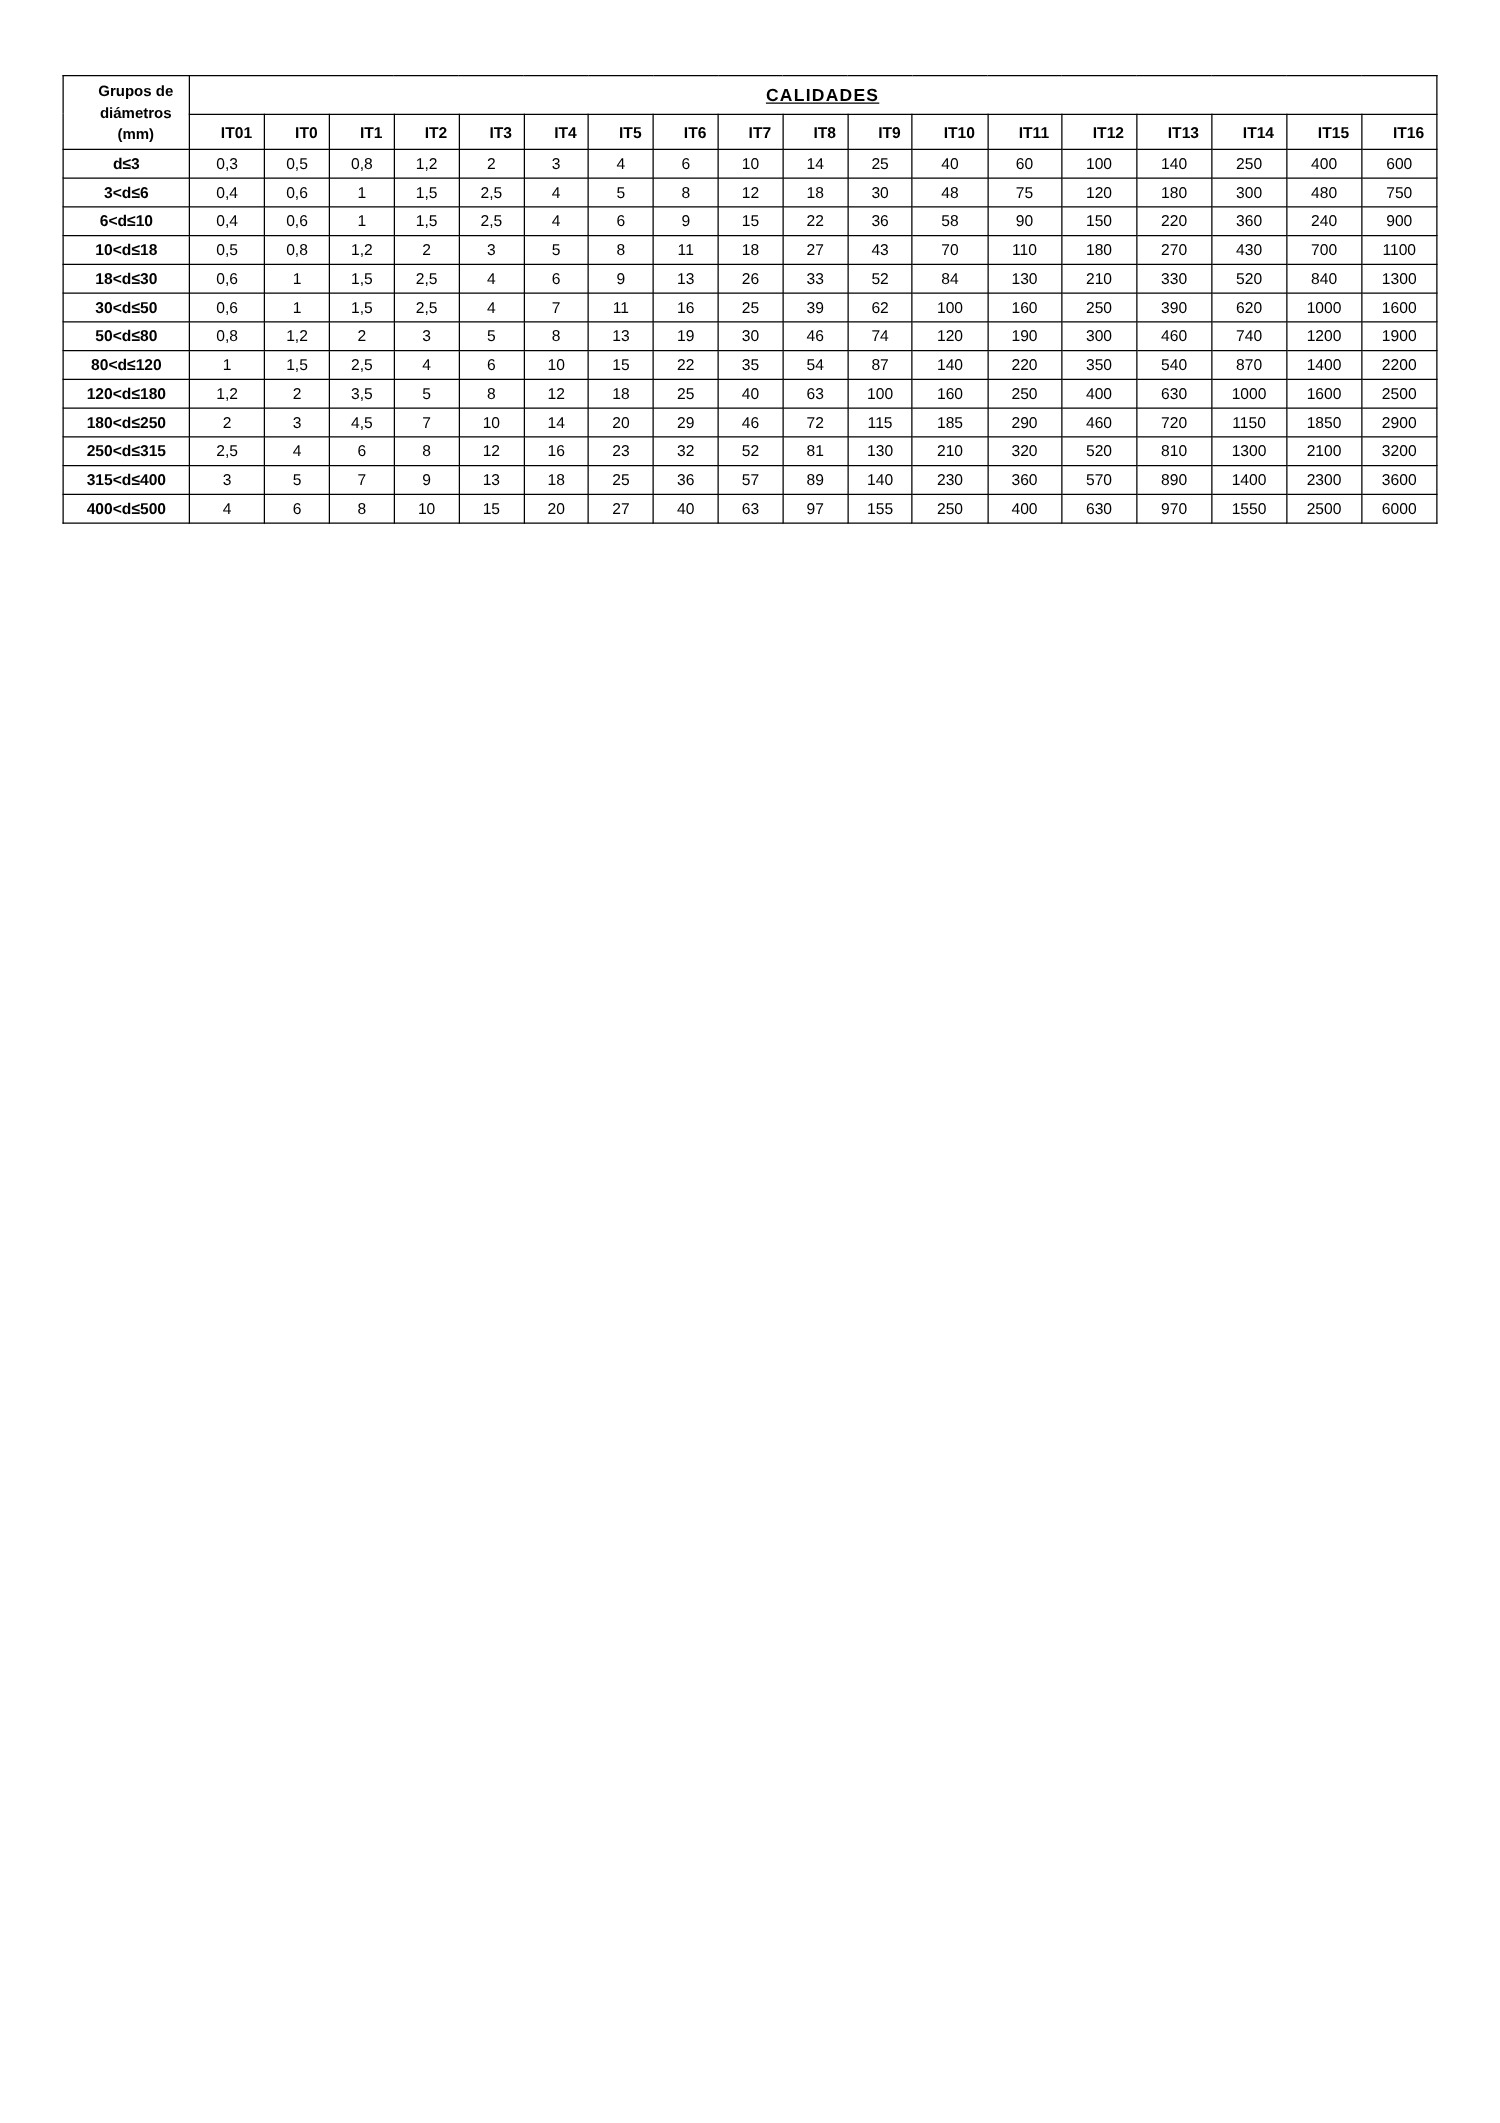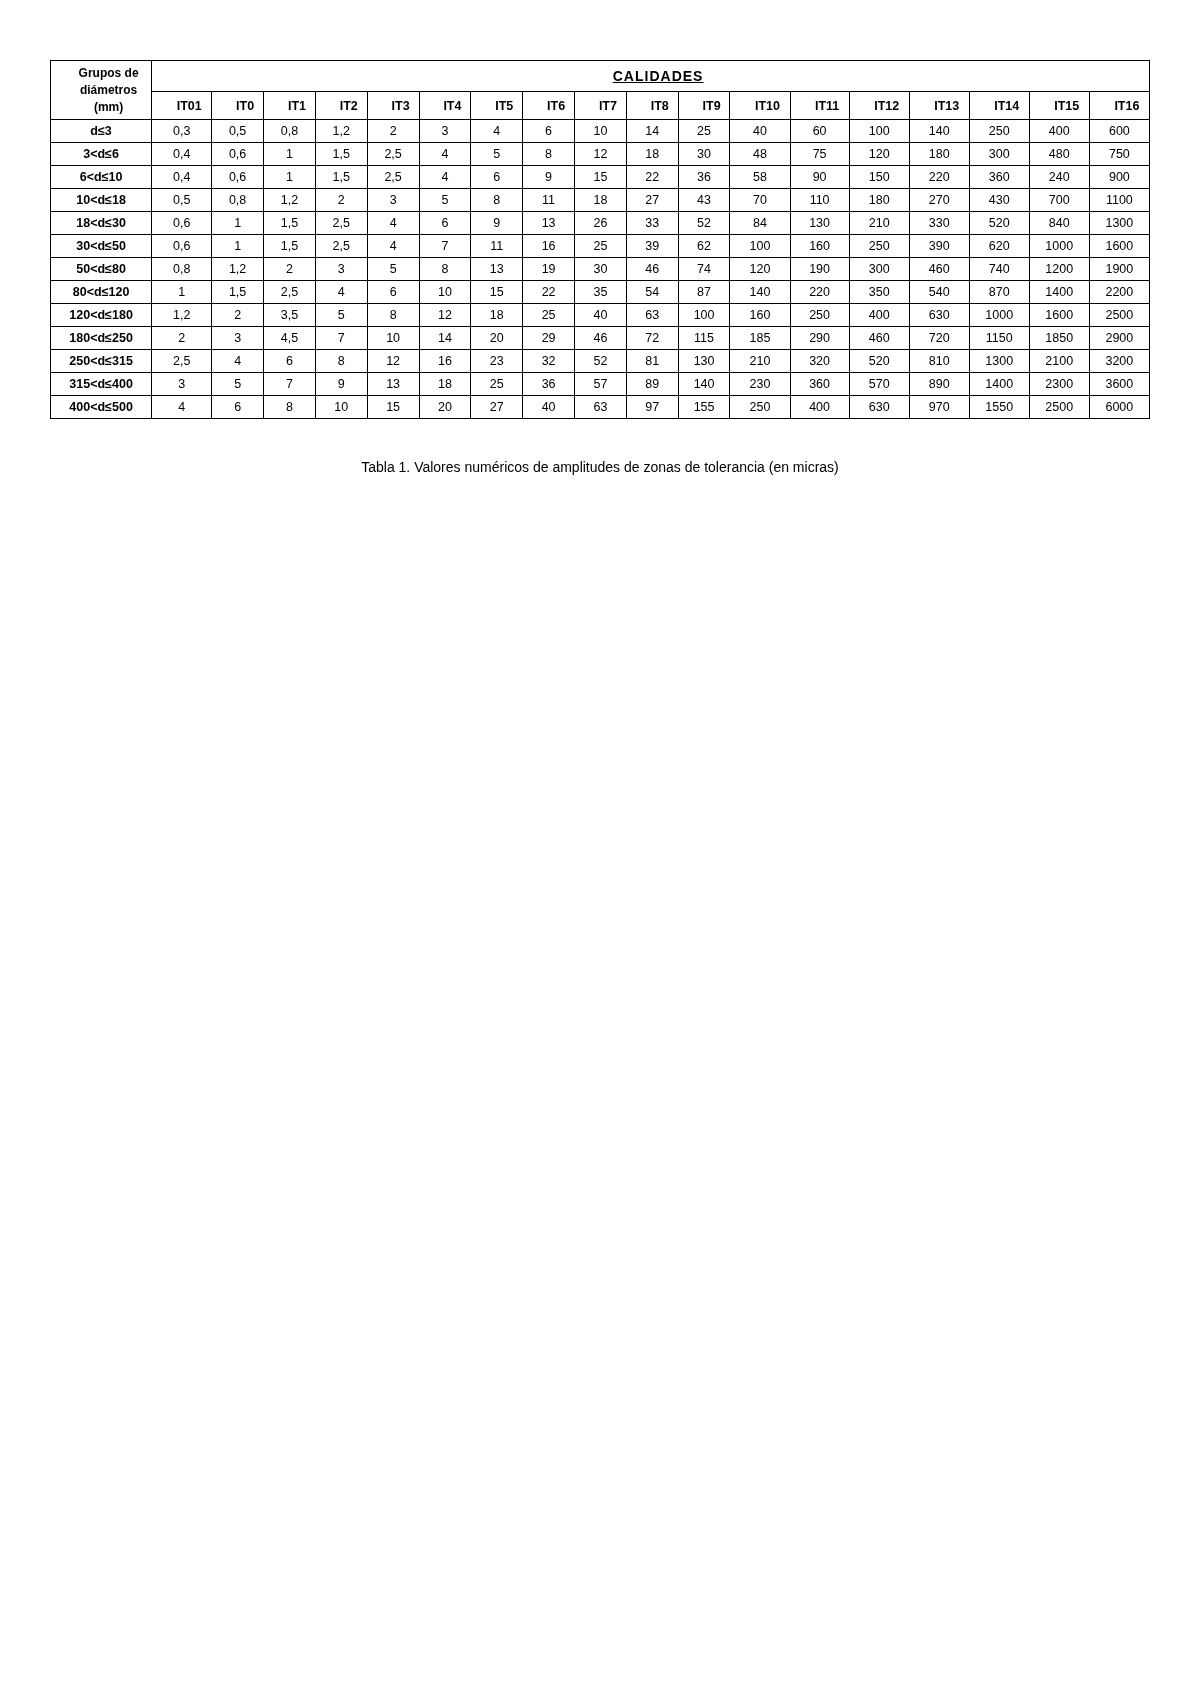--- a/index.html
+++ b/index.html
@@ -363,14 +363,13 @@
           <td>250</td>
           <td>400</td>
           <td>630</td>
           <td>970</td>
           <td>1550</td>
           <td>2500</td>
           <td>6000</td>
         </tr>
       </tbody>
   </table>
-  <p class="caption">Tabla 1. Valores numéricos de amplitudes de zonas de tolerancia (en micras)</p>
 </div>
 
 </body></html>

